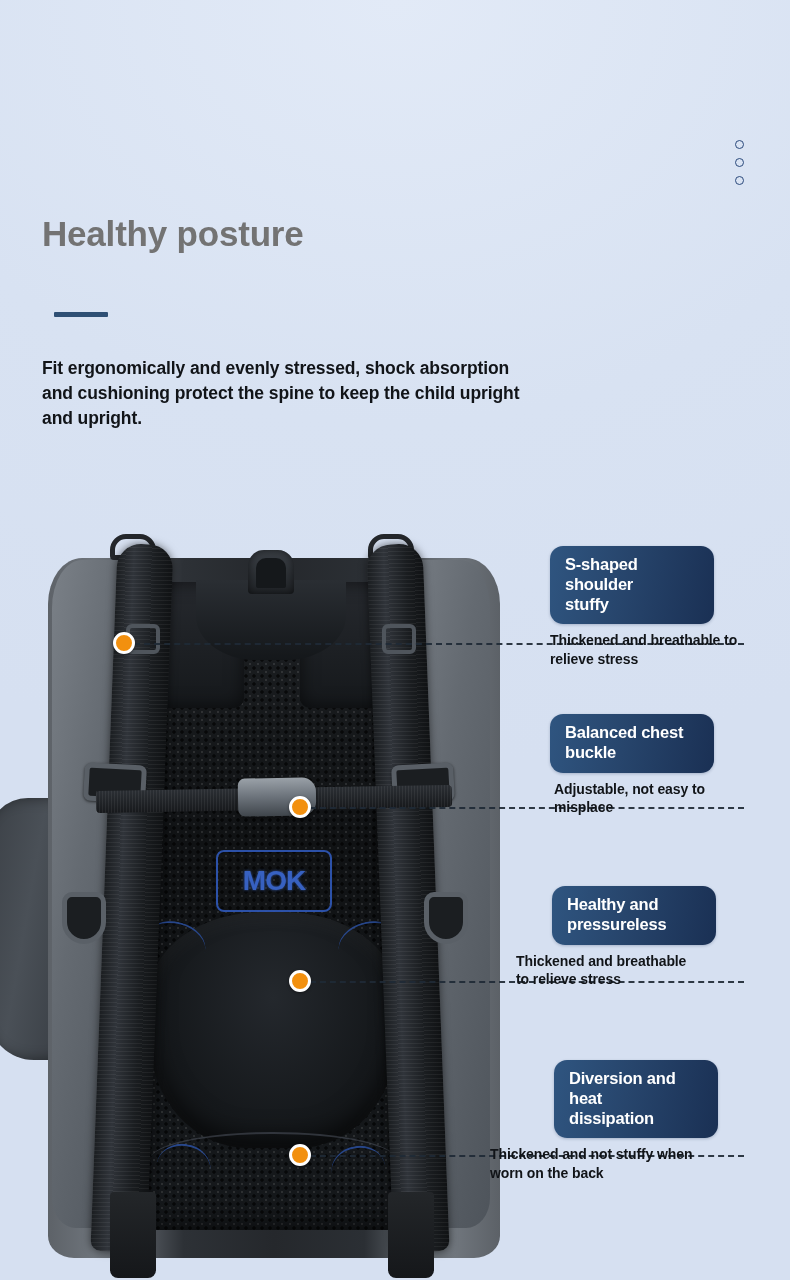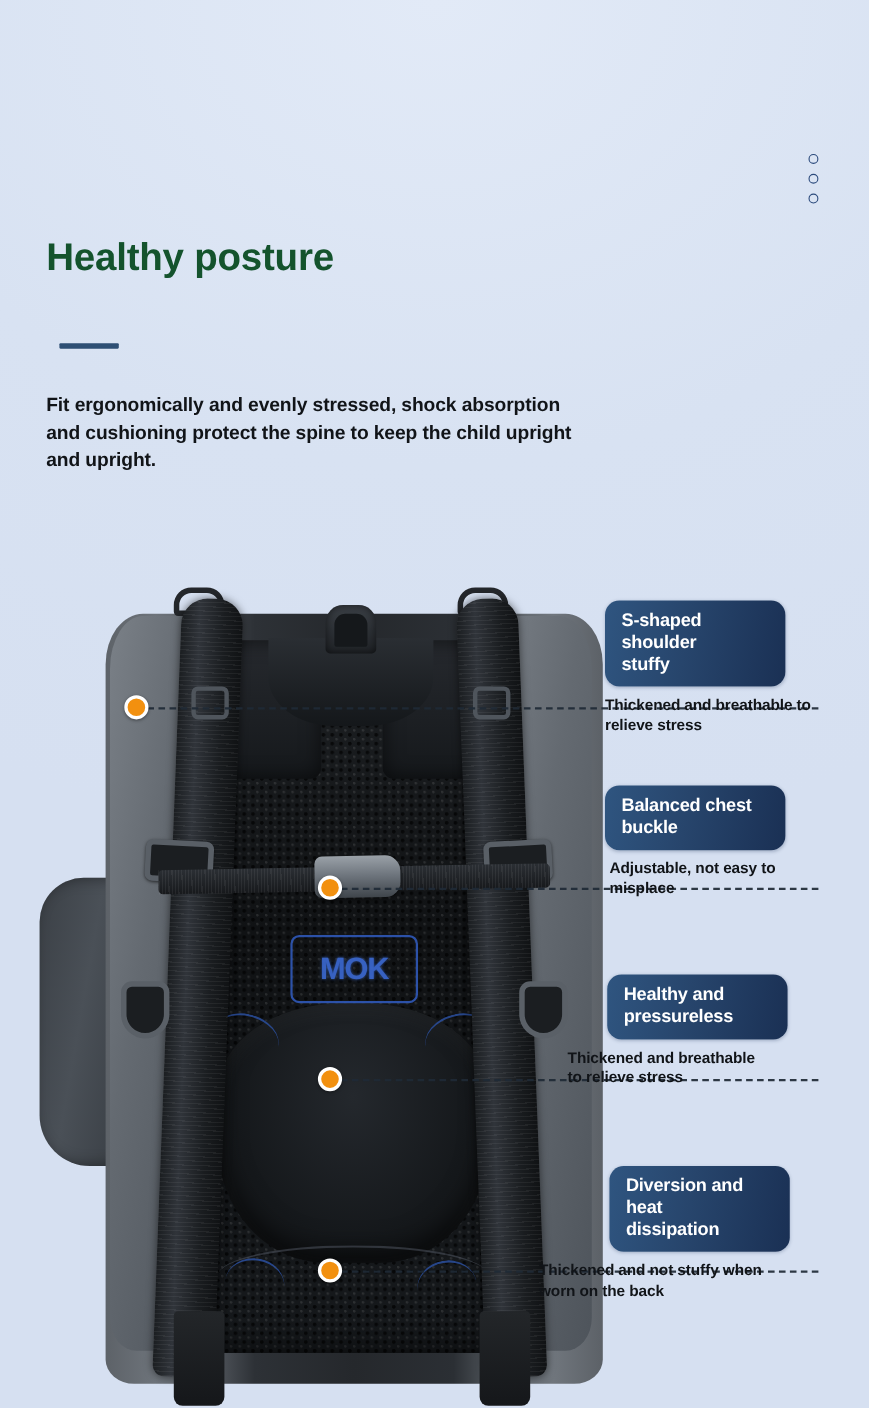--- a/index.html
+++ b/index.html
@@ -38,21 +38,21 @@
     font-weight: bold;
     line-height: 1.13;
     letter-spacing: -0.4px;
     font-stretch: condensed;
     white-space: pre-line;
   }
   .subhead {
     position: absolute;
     left: 42px;
     top: 214px;
-    color: #14532d;
+    color: #737373;
     font-size: 35px;
     font-weight: bold;
     line-height: 1.15;
     letter-spacing: -0.2px;
   }
 
   .divider-rule {
     position: absolute;
     left: 54px;
     top: 312px;
@@ -92,21 +92,20 @@
     box-sizing: border-box;
   }
 
   
   .photo {
     position: absolute;
     left: 0;
     top: 520px;
     width: 540px;
     height: 760px;
-    margin-left: 48px;
   }
 
   
   .side-pocket {
     position: absolute;
     left: -12px;
     top: 278px;
     width: 86px;
     height: 262px;
     background: linear-gradient(100deg, #3b4046 0%, #4a5057 45%, #363b41 100%);

